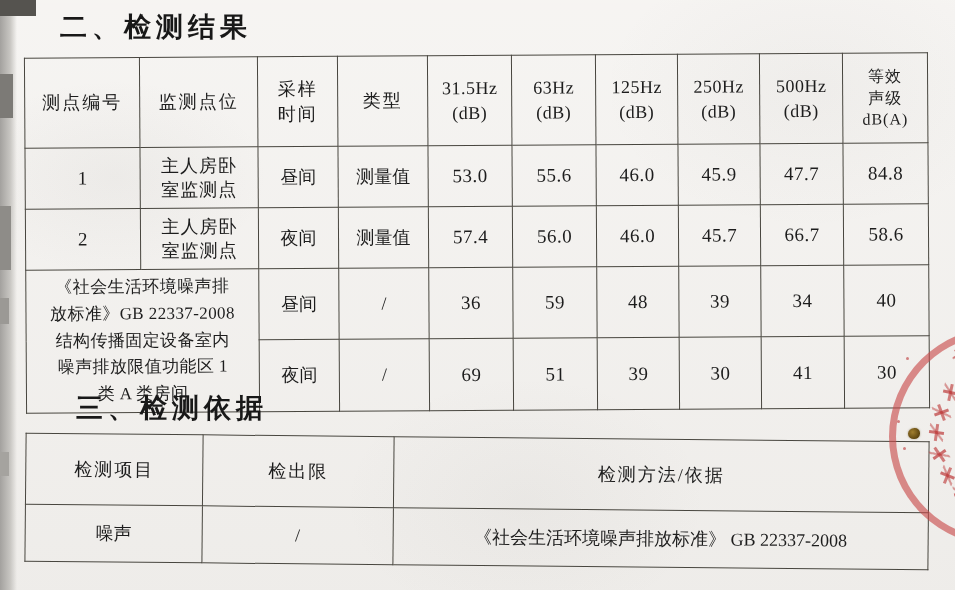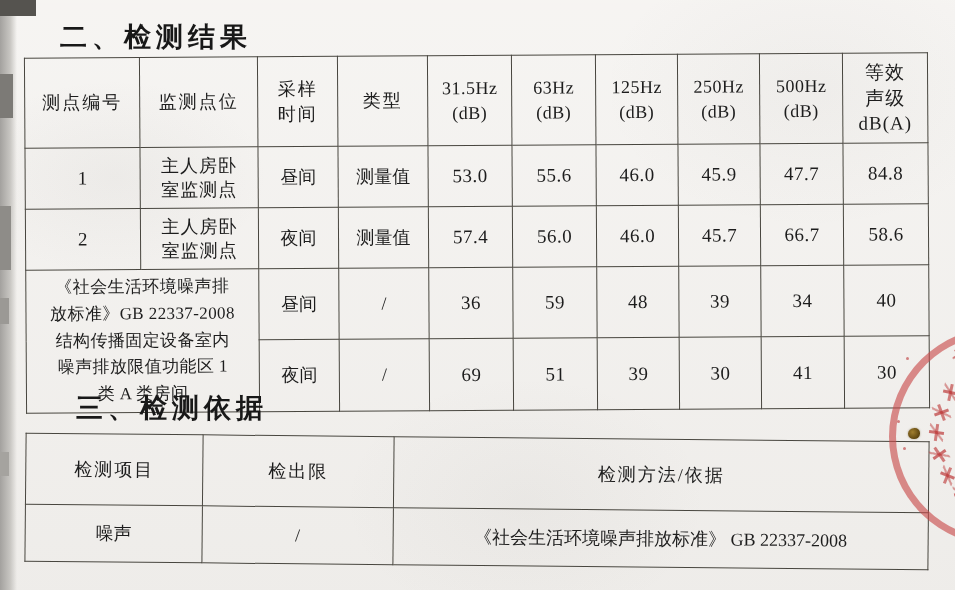--- a/index.html
+++ b/index.html
@@ -31,21 +31,21 @@
   .patch-c { left: 0; top: 206px; width: 11px; height: 64px; background: #8e8c88; }
   .patch-d { left: 0; top: 298px; width: 9px;  height: 26px; background: #9b9995; }
   .patch-e { left: 0; top: 452px; width: 9px;  height: 24px; background: #a5a39f; }
 
   .section-title {
     position: absolute; left: 60px;
     font-family: "Liberation Sans", "DejaVu Sans", sans-serif;
     font-weight: bold; font-size: 27px; color: #181818;
     letter-spacing: 5px; white-space: nowrap;
   }
-  .title-results { top: 19px; }
+  .title-results { top: 9px; }
   .title-basis  { top: 390px; margin-left: 16px; }
 
   table { border-collapse: collapse; table-layout: fixed; background: transparent; }
   td {
     border: 1.4px solid #48463f;
     text-align: center; vertical-align: middle;
     font-size: 18px; line-height: 1.35; color: #1d1d1d;
     padding: 2px;
     overflow: hidden;
   }
@@ -54,21 +54,21 @@
     transform: rotate(-0.35deg);
   }
   .results-table .header-row td { height: 85px; letter-spacing: 2px; }
   .row-h56 td { height: 56px; }
   .row-h66 td { height: 66px; }
   .row-h67 td { height: 67px; }
   .num { font-size: 19px; letter-spacing: 0.5px; }
   .wrap2 { display: inline-block; width: 2.25em; letter-spacing: 2px; }
   .wrap4 { display: inline-block; width: 4.45em; letter-spacing: 1px; }
   .hz-line { letter-spacing: 0.5px; }
-  .equiv-cell div { font-size: 19px; line-height: 1.35; letter-spacing: 1px; }
+  .equiv-cell div { font-size: 16px; line-height: 1.35; letter-spacing: 1px; }
   .std-cell { font-size: 17px; line-height: 1.58; padding: 3px 4px; letter-spacing: 0.4px; }
 
   .basis-table {
     position: absolute; left: 25px; top: 437px; width: 903px;
     transform: rotate(0.55deg);
   }
   .basis-table .header-row td { height: 66px; letter-spacing: 2px; }
   .basis-table .data-row td { height: 52px; }
 
   

